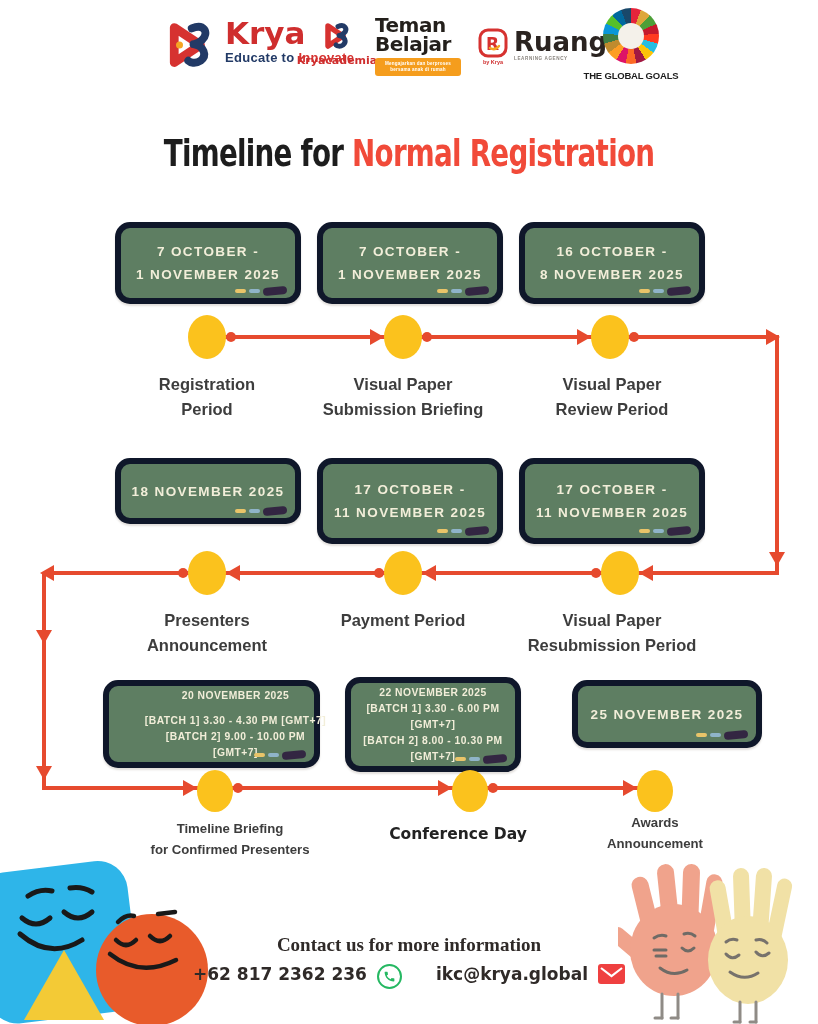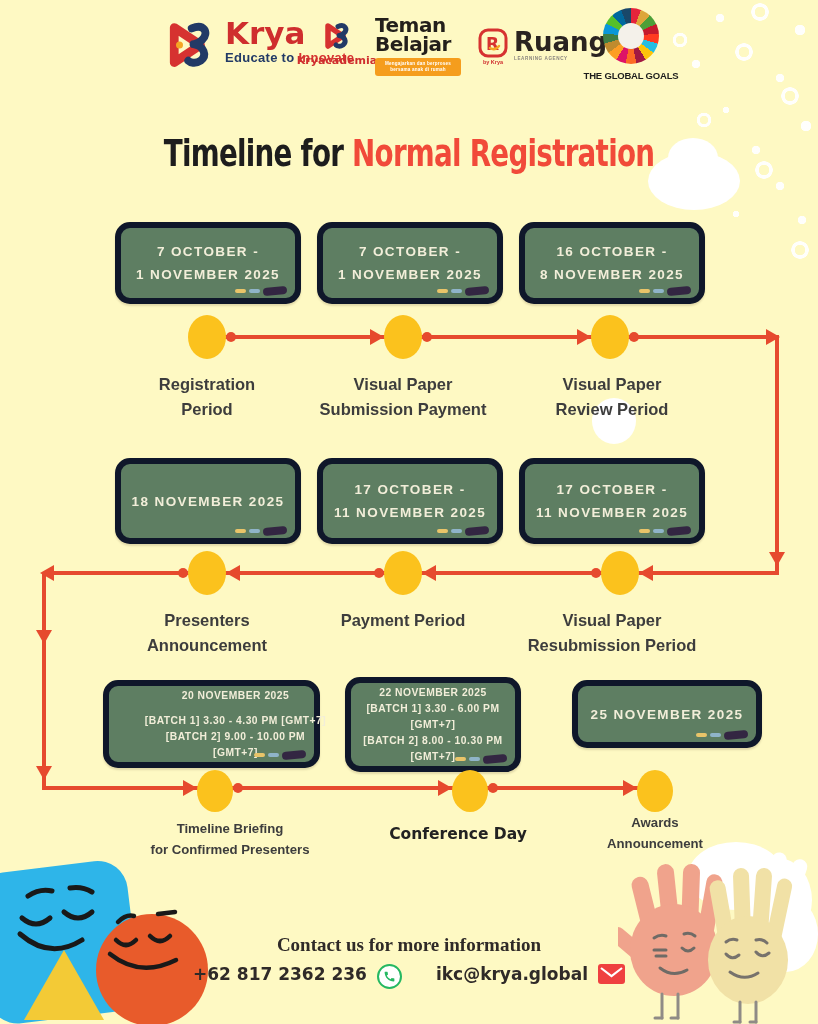--- a/index.html
+++ b/index.html
@@ -1,16 +1,16 @@
 <!DOCTYPE html>
 <html><head>
 <meta charset="utf-8">
 <style>
   html,body{margin:0;padding:0;background:#f1eee7;}
-  .poster{position:relative;width:818px;height:1024px;background:#fef9c3;overflow:hidden;
+  .poster{position:relative;width:818px;height:1024px;background:#ffffff;overflow:hidden;
           font-family:"Liberation Sans",sans-serif;}
   .poster *{box-sizing:border-box;}
 
   
   .logo{position:absolute;display:flex;}
   .krya-text{font-family:"DejaVu Sans",sans-serif;font-weight:800;font-size:31px;color:#cf2e2e;line-height:34px;}
   .krya-tag{font-size:13px;font-weight:700;letter-spacing:.3px;white-space:nowrap;}
   .kry-name{font-family:"DejaVu Sans",sans-serif;font-weight:800;font-size:11px;color:#cf2e2e;margin-top:2px;}
   .tb-word{font-family:"DejaVu Sans",sans-serif;font-weight:800;font-size:20px;color:#231f1b;line-height:19px;letter-spacing:-.5px;}
   .tb-banner{margin-top:4px;background:#f59d1d;border-radius:3px;padding:3px 5px;text-align:center;width:86px;}
@@ -182,21 +182,21 @@
   <div class="board" style="left:519px;top:222px;width:186px;height:82px;">
     <div class="bline">16 OCTOBER -</div>
     <div class="bline">8 NOVEMBER 2025</div>
     <div class="tray">
         <span class="chalk y"></span>
         <span class="chalk b"></span>
         <span class="eraser"></span>
       </div>
   </div>
 
-  <div class="board" style="left:115px;top:458px;width:186px;height:86px;">
+  <div class="board" style="left:115px;top:458px;width:186px;height:66px;">
     <div class="bline">18 NOVEMBER 2025</div>
     <div class="tray">
         <span class="chalk y"></span>
         <span class="chalk b"></span>
         <span class="eraser"></span>
       </div>
   </div>
   <div class="board" style="left:317px;top:458px;width:186px;height:86px;">
     <div class="bline">17 OCTOBER -</div>
     <div class="bline">11 NOVEMBER 2025</div>
@@ -288,21 +288,21 @@
   <span class="tl-dot sm" style="left:197px;top:770px;"></span>
   <span class="tl-dot sm" style="left:452px;top:770px;"></span>
   <span class="tl-dot sm" style="left:637px;top:770px;"></span>
 
   <div class="tl-label" style="left:207px;top:372px;">
     <div>Registration</div>
     <div>Period</div>
   </div>
   <div class="tl-label" style="left:403px;top:372px;">
     <div>Visual Paper</div>
-    <div>Submission Payment</div>
+    <div>Submission Briefing</div>
   </div>
   <div class="tl-label" style="left:612px;top:372px;">
     <div>Visual Paper</div>
     <div>Review Period</div>
   </div>
 
   <div class="tl-label" style="left:207px;top:608px;">
     <div>Presenters</div>
     <div>Announcement</div>
   </div>

